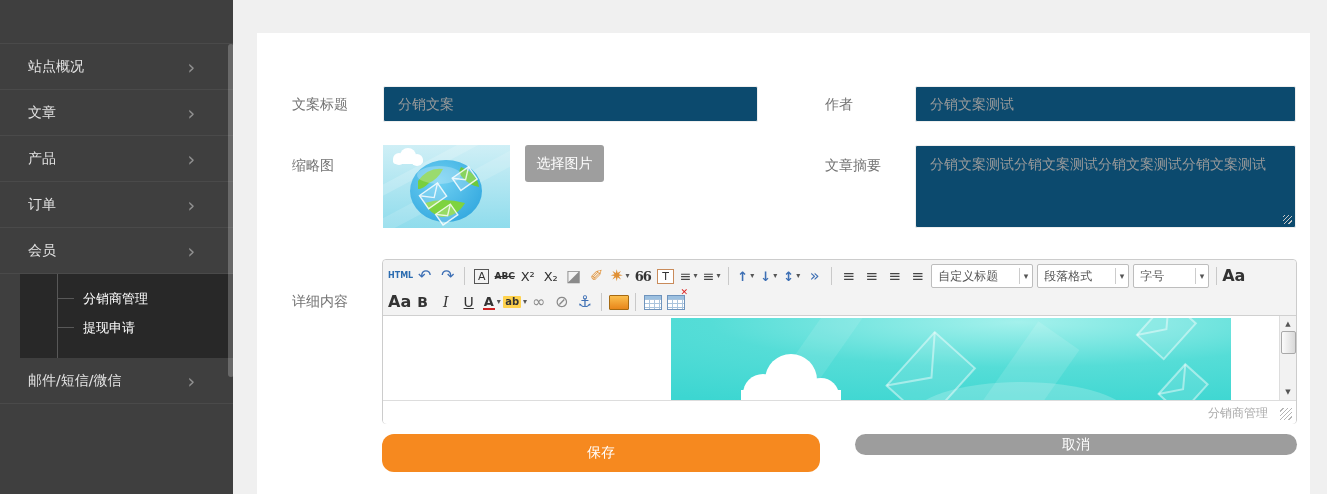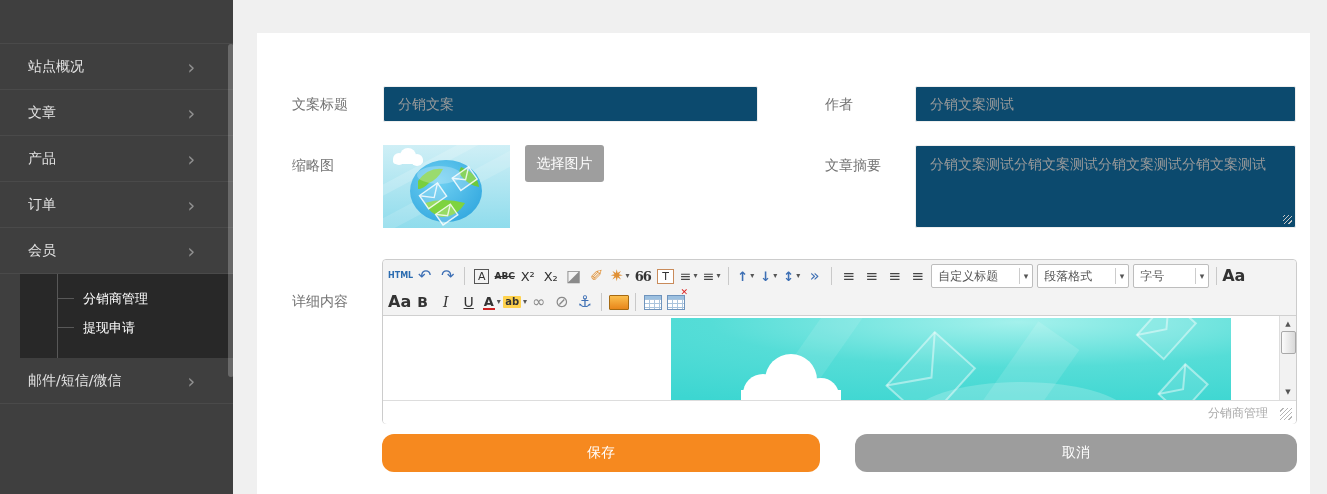--- a/index.html
+++ b/index.html
@@ -31,21 +31,21 @@
     font-size:14px;color:#9a9a9a;padding:0 14px;box-sizing:border-box;cursor:text;}
   .field.single{line-height:34px;white-space:nowrap;overflow:hidden;}
   .field.area{padding-top:8px;line-height:21px;word-break:break-all;}
   .ta-grip{position:absolute;right:3px;bottom:3px;width:9px;height:9px;cursor:nwse-resize;
     background:repeating-linear-gradient(315deg,transparent 0 2px,#c6c6c6 2px 3px);}
   .thumb{position:absolute;left:126px;top:112px;width:127px;height:83px;overflow:hidden;}
   .btn{position:absolute;color:#fff;font-size:14px;display:flex;align-items:center;
     justify-content:center;cursor:pointer;border-radius:12px;}
   .btn-choose{left:268px;top:112px;width:79px;height:37px;background:#9e9e9e;border-radius:3px;}
   .btn-save{left:125px;top:401px;width:438px;height:38px;background:#f6891f;}
-  .btn-cancel{left:598px;top:401px;width:442px;height:38px;background:#9d9d9d;}
+  .btn-cancel{left:598px;top:401px;width:442px;height:21px;background:#9d9d9d;}
   
   .editor{position:absolute;left:125px;top:226px;width:915px;height:165px;border:1px solid #ccc;
     border-radius:4px;background:#fff;box-sizing:border-box;}
   .toolbar{height:56px;background:#f3f3f3;border-bottom:1px solid #d0d0d0;border-radius:4px 4px 0 0;
     padding:3px 5px 0;box-sizing:border-box;}
   .tb-row{display:flex;align-items:center;height:26px;}
   .tb{display:inline-flex;align-items:center;justify-content:center;min-width:23px;height:24px;
     border-radius:2px;cursor:pointer;color:#333;font-size:13px;flex:none;}
   .tb .g{display:inline-block;line-height:1;}
   .tb .caret{display:none;font-size:8px;color:#555;margin-left:2px;line-height:1;}

